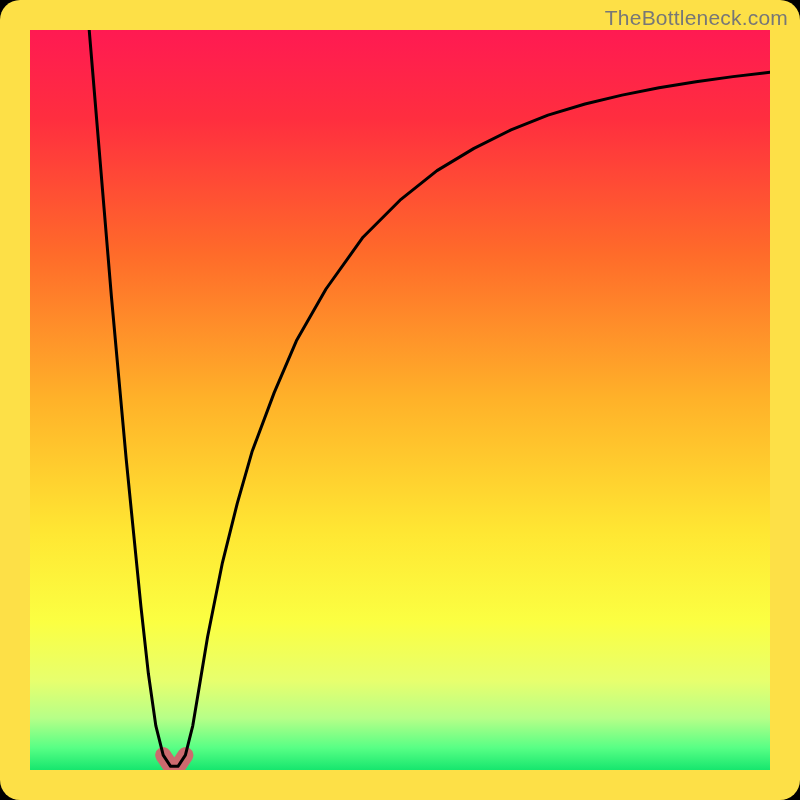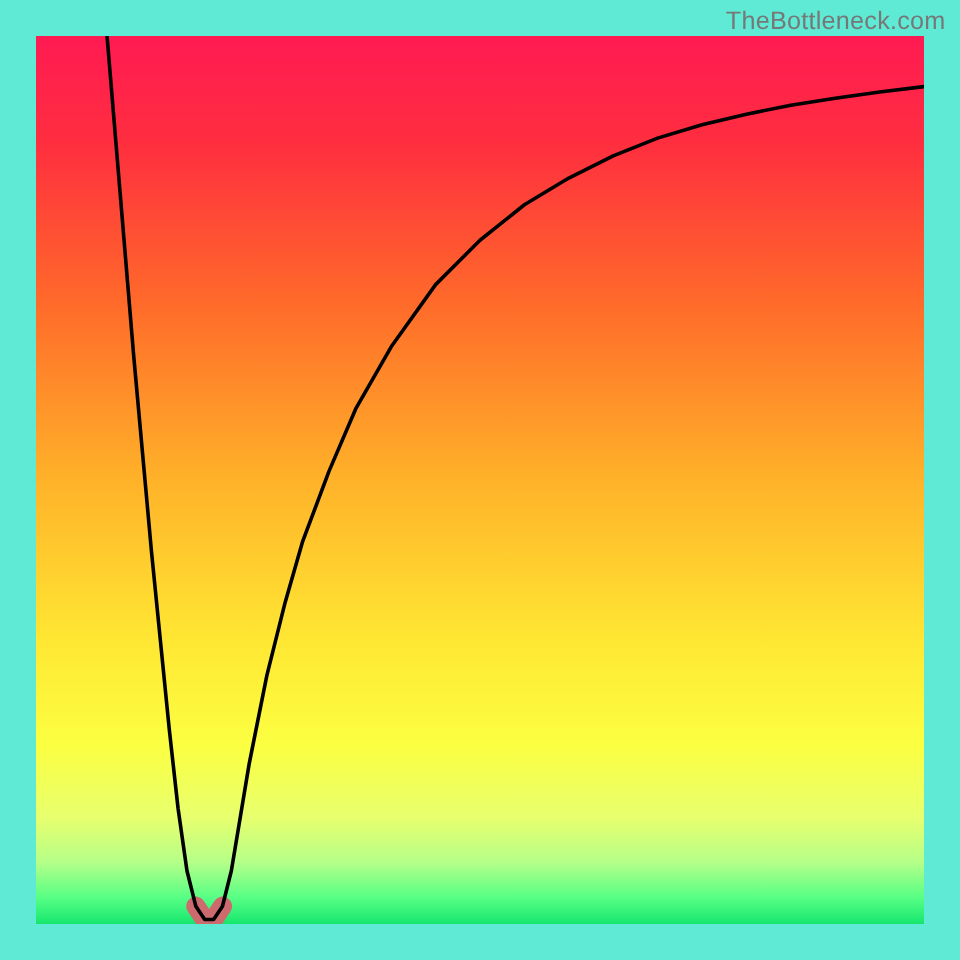--- a/index.html
+++ b/index.html
@@ -7,21 +7,22 @@
     padding: 0;
     width: 800px;
     height: 800px;
     overflow: hidden;
     background: #000;
     font-family: Arial, Helvetica, sans-serif;
   }
   .frame {
     position: absolute;
     inset: 0;
-    background: #5eead4;
+    background: #fde047;
+    border-radius: 20px;
   }
   .plot-area {
     position: absolute;
     left: 30px;
     top: 30px;
     width: 740px;
     height: 740px;
     overflow: hidden;
   }
   .gradient {

